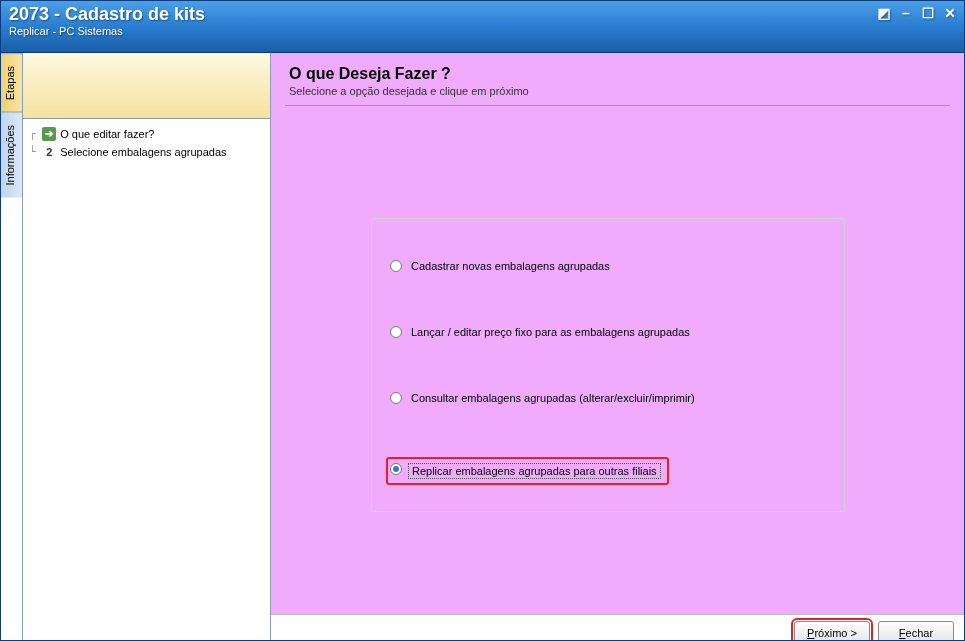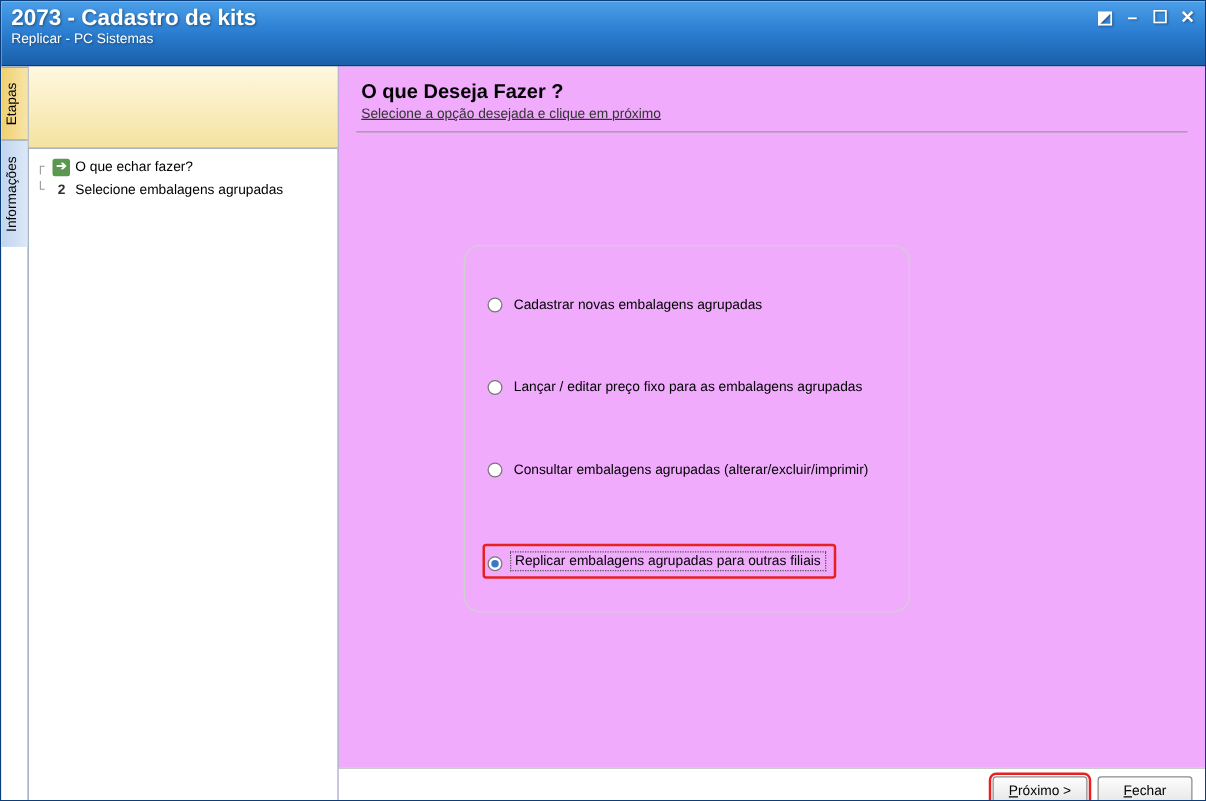--- a/index.html
+++ b/index.html
@@ -136,36 +136,36 @@
     }
     .main-title {
       font-size: 16px;
       font-weight: bold;
       color: #000;
     }
     .main-subtitle {
       font-size: 11px;
       color: #333;
       padding-top: 2px;
-      text-decoration: underline;
     }
     .main-divider {
       border-bottom: 1px solid #999;
       margin: 2px 14px 0 14px;
     }
     .main-body {
       flex: 1;
       padding: 90px 60px 20px 100px;
       position: relative;
     }
     .options-panel {
       border: 1px solid #d0d0d0;
-      border-radius: 13px;
+      border-radius: 3px;
       padding: 20px 18px 26px 18px;
-      width: 357px;
+      width: 474px;
+      margin-top: 22px;
     }
     .radio-row {
       display: flex;
       align-items: center;
       margin: 20px 0 52px 0;
       cursor: pointer;
     }
     .radio-row:last-child { margin-bottom: 0; }
     .radio-circle {
       width: 12px;
@@ -187,21 +187,21 @@
     }
     .radio-label {
       font-size: 11px;
       padding: 1px 3px;
     }
     .highlight-box {
       border: 2px solid #e82020;
       border-radius: 3px;
       padding: 4px 6px 4px 2px;
       display: inline-flex;
-      align-items: flex-end;
+      align-items: flex-start;
       margin-left: -4px;
     }
     .highlight-box .radio-label {
       border: 1px dotted #555;
     }
     .footer {
       border-top: 1px solid #bbb;
       padding: 6px 10px;
       display: flex;
       justify-content: flex-end;
@@ -247,21 +247,21 @@
     <div class="side-tabs">
       <div class="side-tab etapas">Etapas</div>
       <div class="side-tab info">Informações</div>
     </div>
     <div class="side-panel">
       <div class="side-panel-header"></div>
       <div class="tree">
         <div class="tree-item">
           <span class="tree-line">┌ </span>
           <span class="tree-icon">➔</span>
-          <span>O que echar fazer?</span>
+          <span>O que editar fazer?</span>
         </div>
         <div class="tree-item">
           <span class="tree-line">└ </span>
           <span class="tree-num">2</span>
           <span>Selecione embalagens agrupadas</span>
         </div>
       </div>
     </div>
   </div>
 

